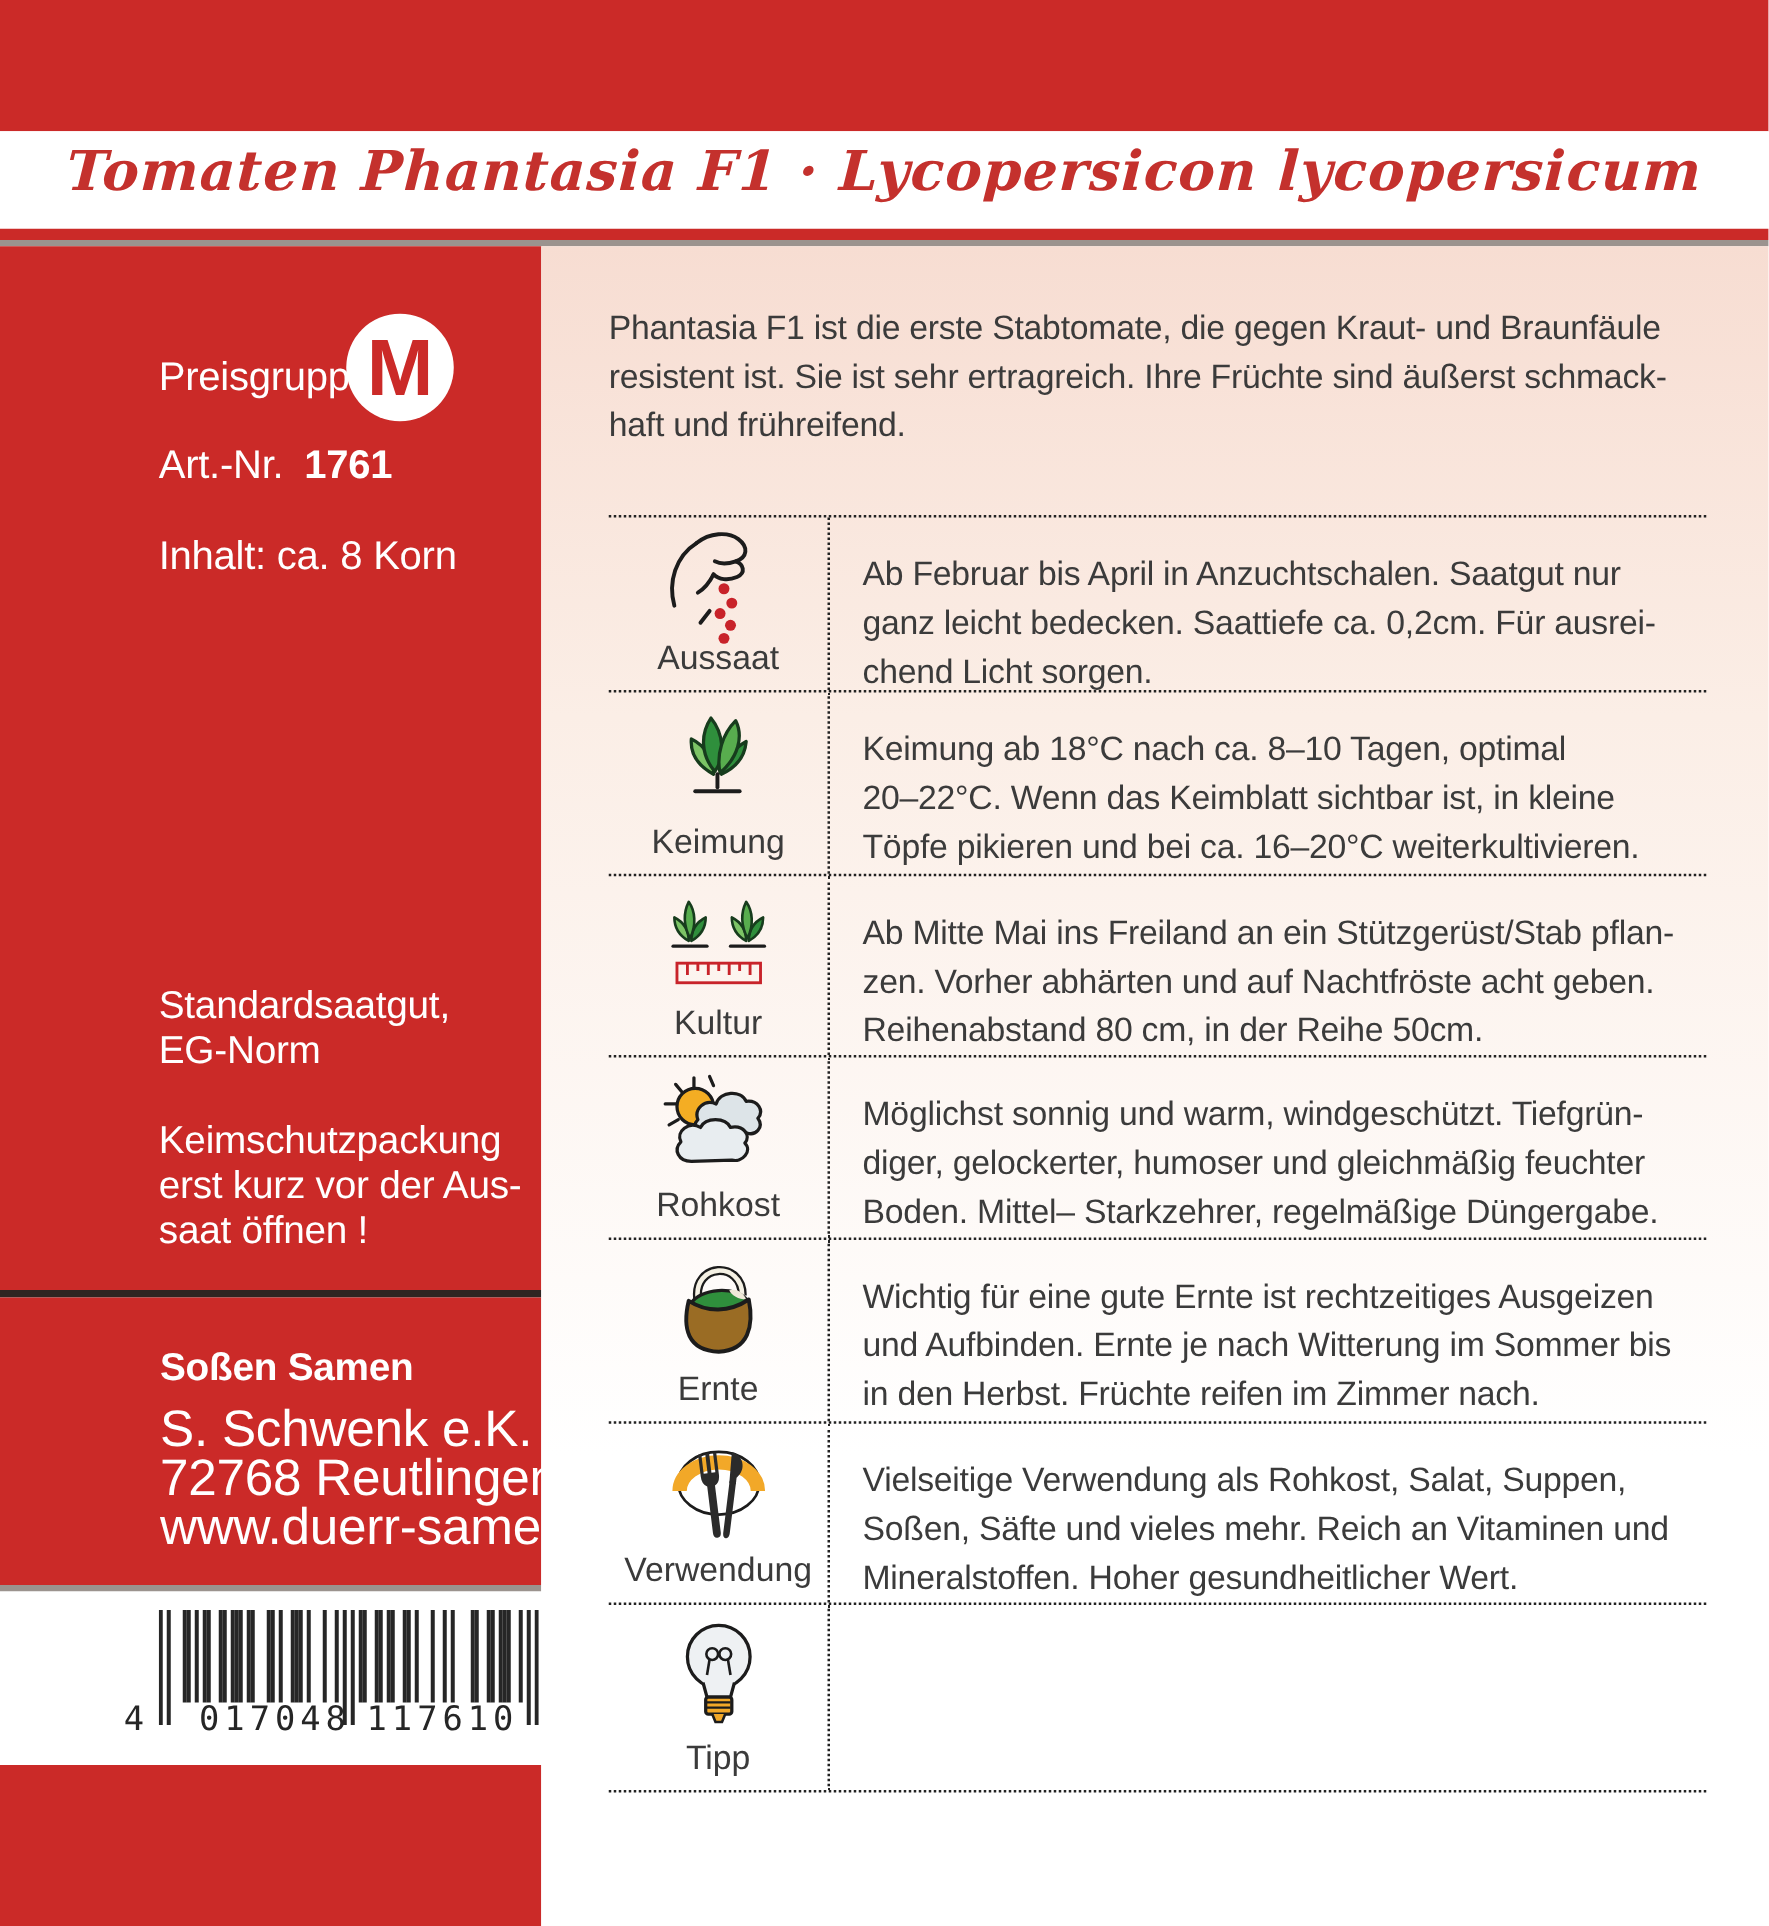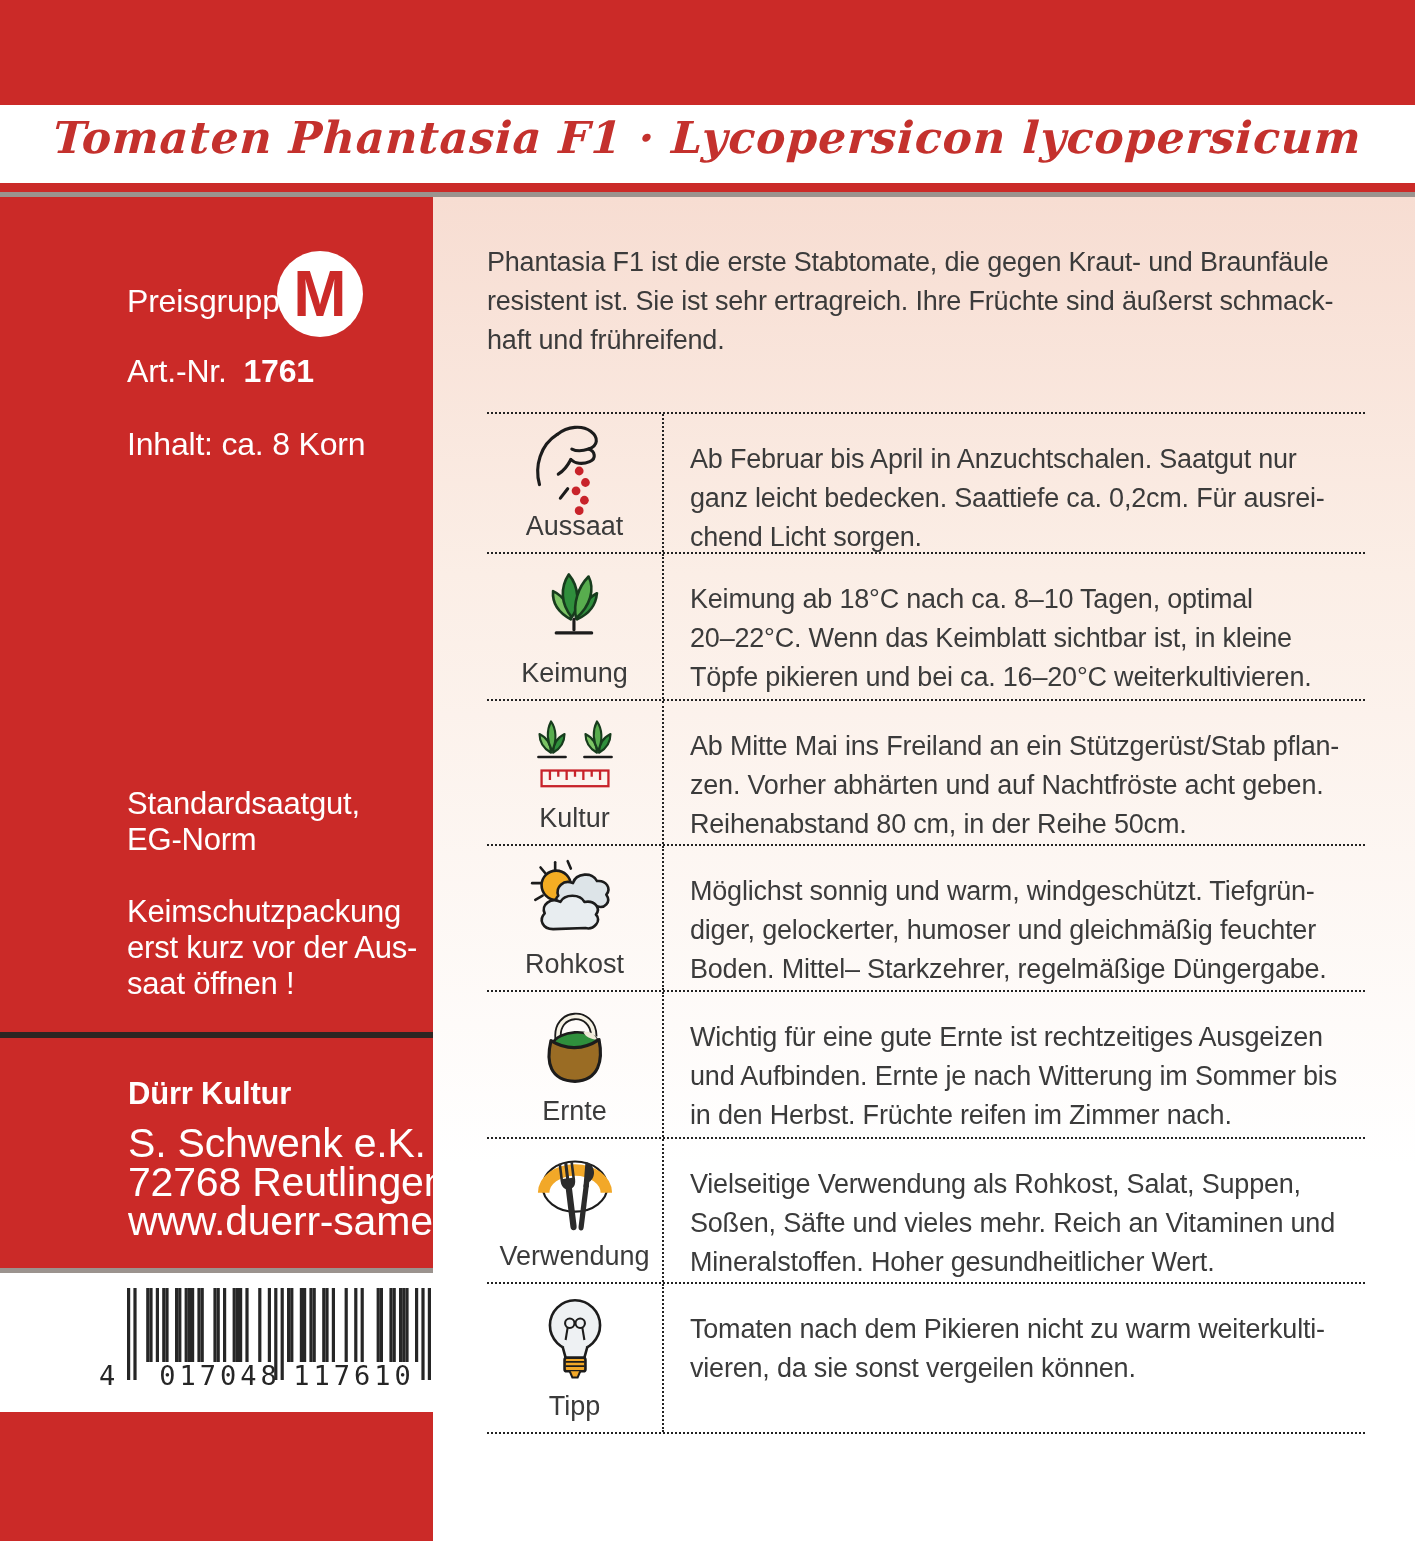--- a/index.html
+++ b/index.html
@@ -79,21 +79,21 @@
   <div class="side-text" style="left:127px;top:353px;">
     <span>Art.-Nr.</span>
     <span class="bold" style="margin-left:8px;">1761</span>
   </div>
   <div class="side-text" style="left:127px;top:426px;text-align:center;">Inhalt: ca. 8 Korn</div>
   <div class="side-text pre" style="left:127px;top:786px;font-size:31px;line-height:36px;">Standardsaatgut,
 EG-Norm</div>
   <div class="side-text pre" style="left:127px;top:894px;font-size:31px;line-height:36px;">Keimschutzpackung
 erst kurz vor der Aus-
 saat öffnen !</div>
-  <div class="side-text bold" style="left:128px;top:1076px;font-size:31px;">Dürr Kultur</div>
+  <div class="side-text bold" style="left:128px;top:1076px;font-size:31px;">Soßen Samen</div>
   <div class="side-text pre" style="left:128px;top:1124px;font-size:41px;line-height:39px;">S. Schwenk e.K.
 72768 Reutlingen
 www.duerr-samen.de</div>
 
   <div class="barcode">
     <svg width="304" height="96" viewBox="0 0 304 96">
         <rect x="0.0" y="0" width="3.2" height="92" fill="#262626"></rect>
         <rect x="6.4" y="0" width="3.2" height="92" fill="#262626"></rect>
         <rect x="19.2" y="0" width="3.2" height="74" fill="#262626"></rect>
         <rect x="22.4" y="0" width="3.2" height="74" fill="#262626"></rect>
@@ -304,20 +304,16 @@
               <circle cx="50" cy="28" r="4.5"></circle>
             <path d="M36 44 L38 32"></path>
               <path d="M54 44 L52 32"></path>
           </g>
           <rect x="35" y="61" width="20" height="13" rx="2" fill="#f2a828" stroke="#1c1c1c" stroke-width="2.5"></rect>
           <path d="M36 65 H54 M36 69 H54" stroke="#1c1c1c" stroke-width="1.8" fill="none"></path>
           <path d="M40 74 L42.5 80 L47.5 80 L50 74" fill="#f2a828" stroke="#1c1c1c" stroke-width="2"></path>
         </svg>
         <div class="row-label">Tipp</div>
       </div>
-      <div class="cell-right">
-        <div class="row-text pre">Tomaten nach dem Pikieren nicht zu warm weiterkulti-
-vieren, da sie sonst vergeilen können.</div>
-      </div>
     </div>
 
   </div>
 </div>
 
 </body></html>

